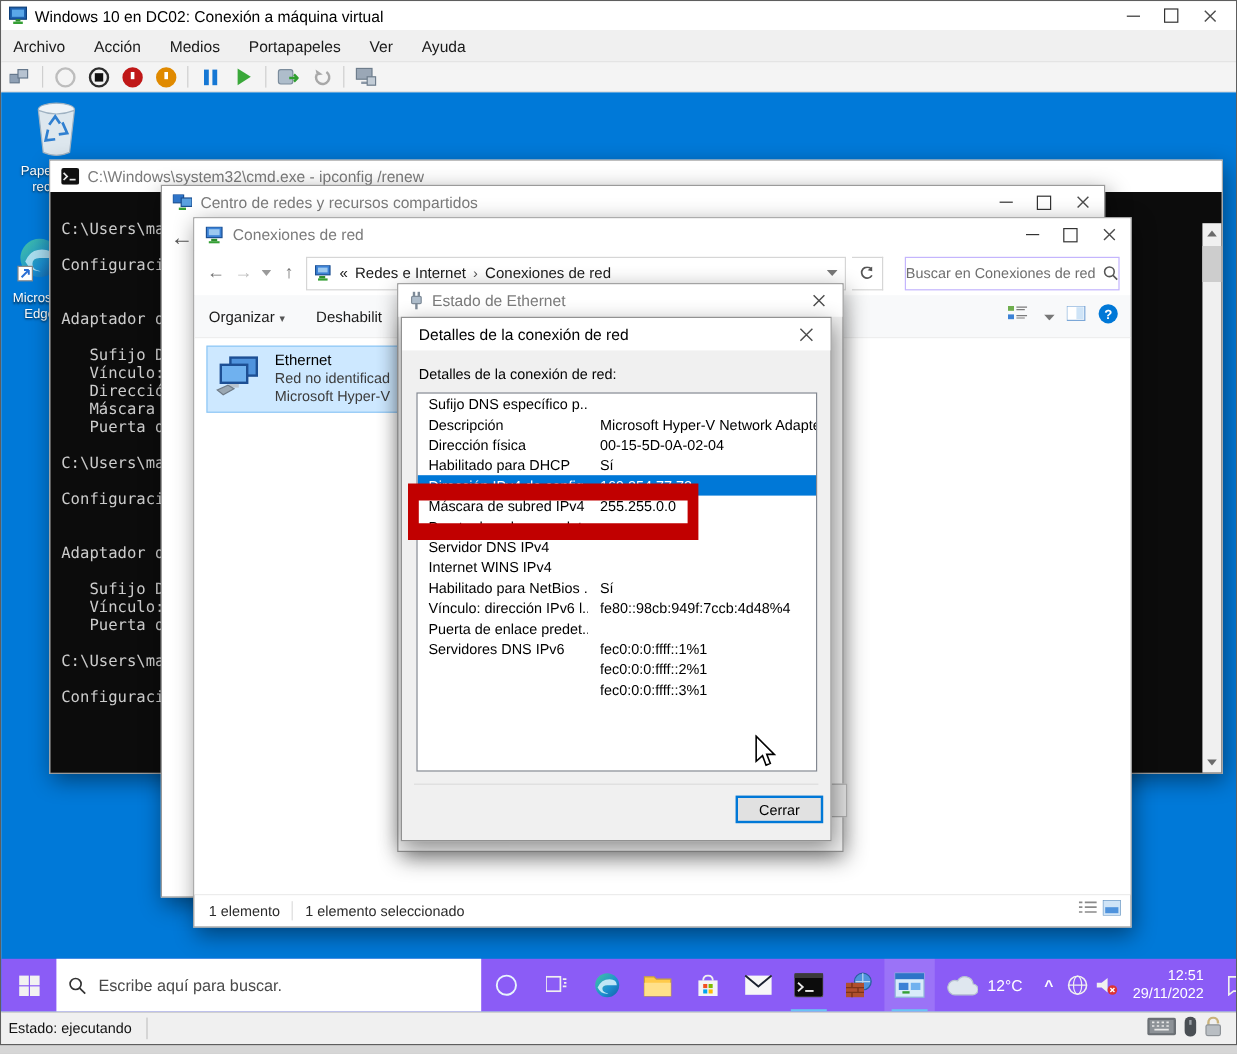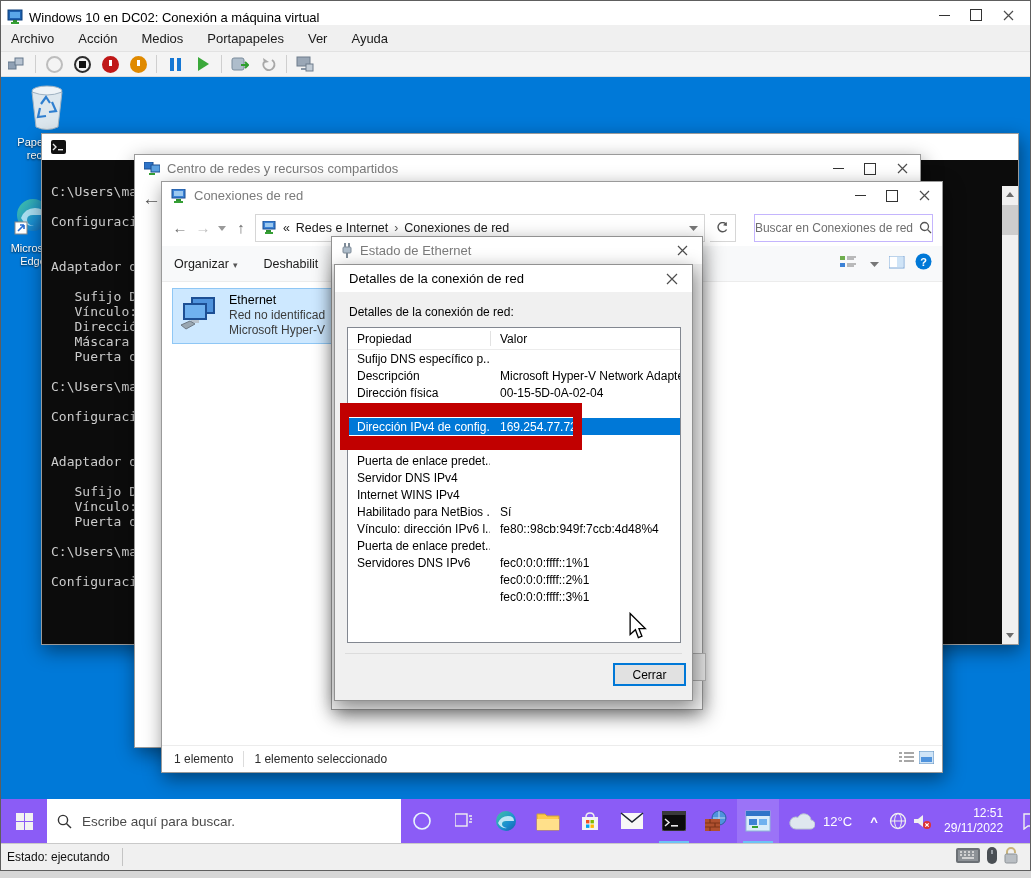--- a/index.html
+++ b/index.html
@@ -1,21 +1,21 @@
 <!DOCTYPE html>
 <html><head>
 <meta charset="utf-8">
 <style>
   html,body{margin:0;padding:0;background:#c9c9c9;font-family:"Liberation Sans","DejaVu Sans",sans-serif;}
   .stage{position:relative;width:1031px;height:878px;background:#d6d6d6;overflow:hidden;}
   .frag{position:absolute;background:#e3e3e3;border:1px solid #9d9d9d;}
 
   
   .vmwin{position:absolute;left:0;top:8;width:1029px;height:869px;border:1px solid #5e5e5e;background:#f0f0f0;display:flex;flex-direction:column;}
-  .vm-titlebar{height:24px;background:#fff;display:flex;align-items:flex-end;padding:0 6px;flex:none;}
+  .vm-titlebar{height:24px;background:#fff;display:flex;align-items:center;padding:0 6px;flex:none;}
   .vm-title{font-size:13px;color:#000;margin-left:6px;flex:1;white-space:nowrap;}
   .ctl{width:32px;height:20px;display:flex;align-items:center;justify-content:center;flex:none;}
   .ctl-min i{display:block;width:11px;height:1px;background:#333;}
   .ctl-max i{display:block;width:10px;height:10px;border:1px solid #333;}
   .vm-menubar{height:26px;background:#f0f0f0;border-bottom:1px solid #e2e2e2;display:flex;align-items:center;padding-left:10px;gap:24px;flex:none;}
   .menu-item{font-size:13px;color:#1a1a1a;}
   .vm-toolbar{height:24px;background:#f4f4f4;border-bottom:1px solid #dcdcdc;display:flex;align-items:center;padding-left:6px;gap:8px;flex:none;}
   .tsep{width:1px;height:18px;background:#cfcfcf;}
   .ti{display:flex;align-items:center;justify-content:center;width:20px;height:20px;}
   .pw{width:13px;height:13px;border-radius:50%;position:relative;}
@@ -256,20 +256,21 @@
         <div class="dlabel">Microsoft Edge</div>
       </div>
 
       <div class="win cmdwin">
         <div class="titlebar" style="height:26px;">
           <svg width="15" height="14">
               <rect width="15" height="14" rx="2" fill="#111"></rect>
               <path d="M2 4 l3 3 -3 3" stroke="#e8e8e8" stroke-width="1.4" fill="none"></path>
               <rect x="7" y="9" width="5" height="1.4" fill="#e8e8e8"></rect>
             </svg>
+          <span class="tb-title">C:\Windows\system32\cmd.exe - ipconfig  /renew</span>
         </div>
         <div class="cmd-body">
           <div class="cmd-text">
               <div class="cmd-line">C:\Users\mar</div>
               <div class="cmd-line">&nbsp;</div>
               <div class="cmd-line">Configuraci</div>
               <div class="cmd-line">&nbsp;</div>
               <div class="cmd-line">&nbsp;</div>
               <div class="cmd-line">Adaptador de</div>
               <div class="cmd-line">&nbsp;</div>
@@ -459,24 +460,20 @@
         <div class="titlebar">
           <span class="tb-title active" style="margin-left:5px;">Detalles de la conexión de red</span>
           <span class="ctl">
               <svg width="12" height="12">
                 <path class="xline" d="M1 1 L11 11 M11 1 L1 11"></path>
               </svg>
             </span>
         </div>
         <div class="dlg-caption">Detalles de la conexión de red:</div>
         <div class="dtable">
-          <div class="dhead">
-            <span class="hc1">Propiedad</span>
-            <span class="hc2">Valor</span>
-          </div>
           <div>
               <div class="drow">
                 <span class="dprop">Sufijo DNS específico p...</span>
                 <span class="dval"></span>
               </div>
               <div class="drow">
                 <span class="dprop">Descripción</span>
                 <span class="dval">Microsoft Hyper-V Network Adapter</span>
               </div>
               <div class="drow">

